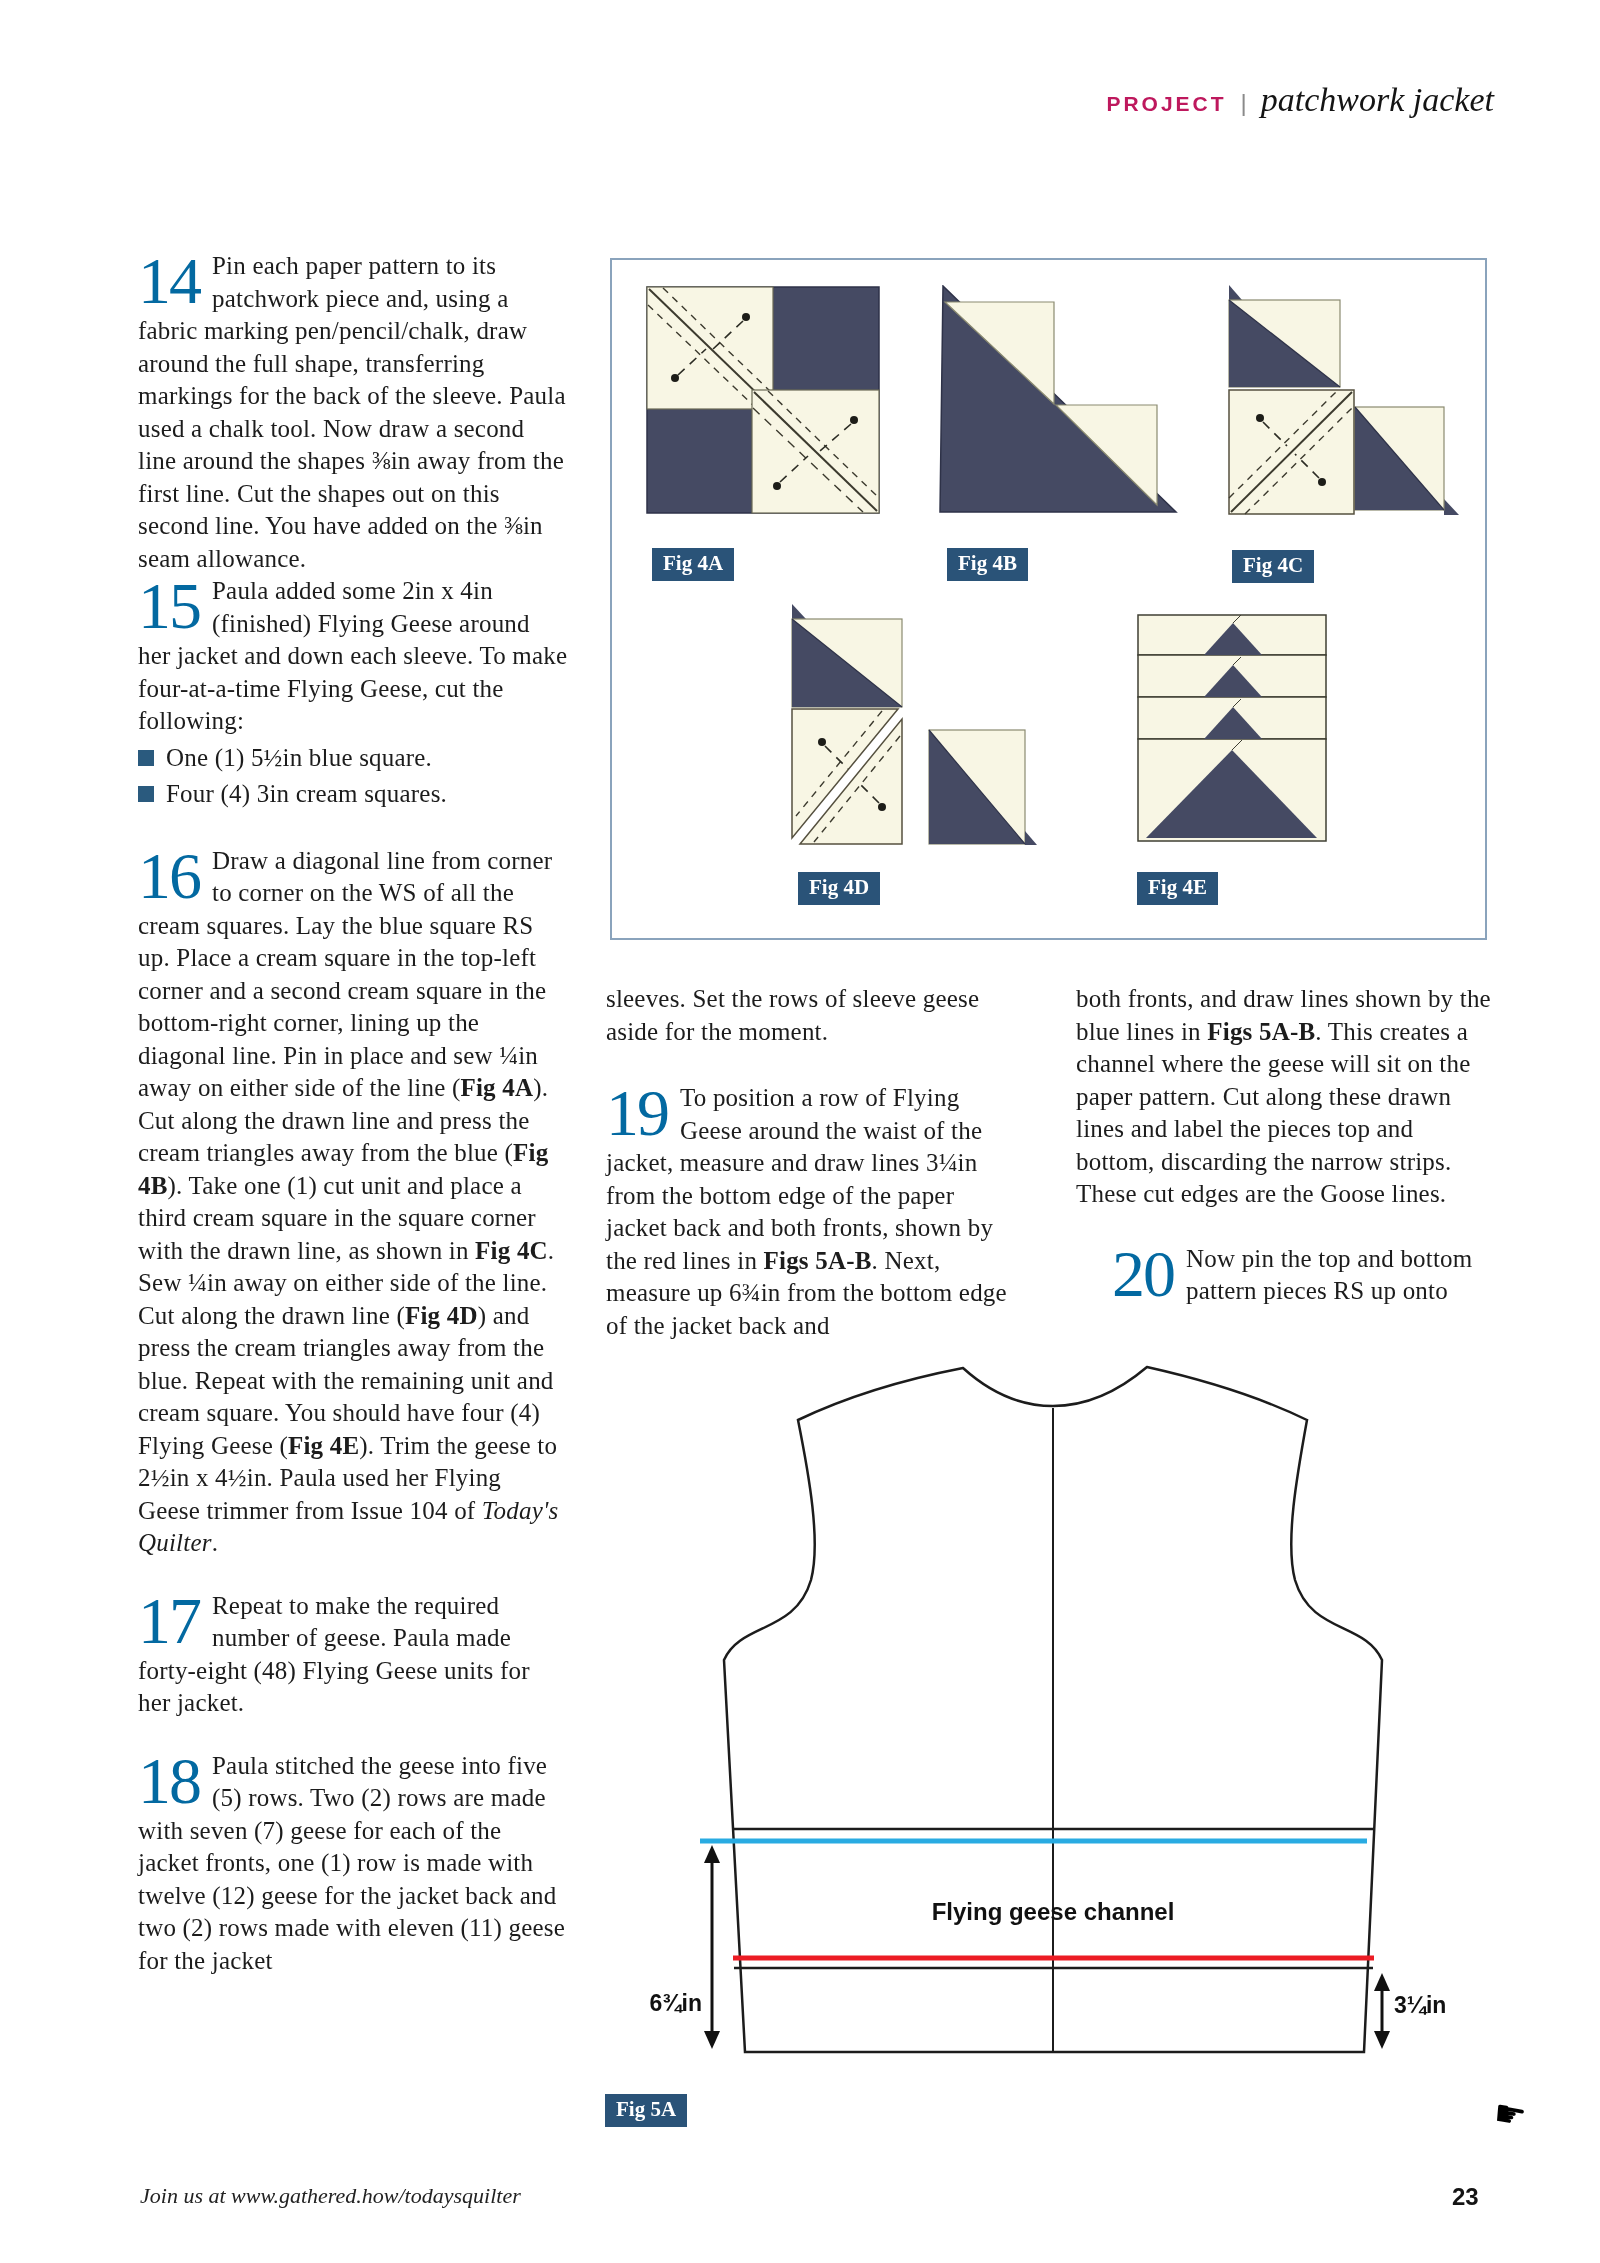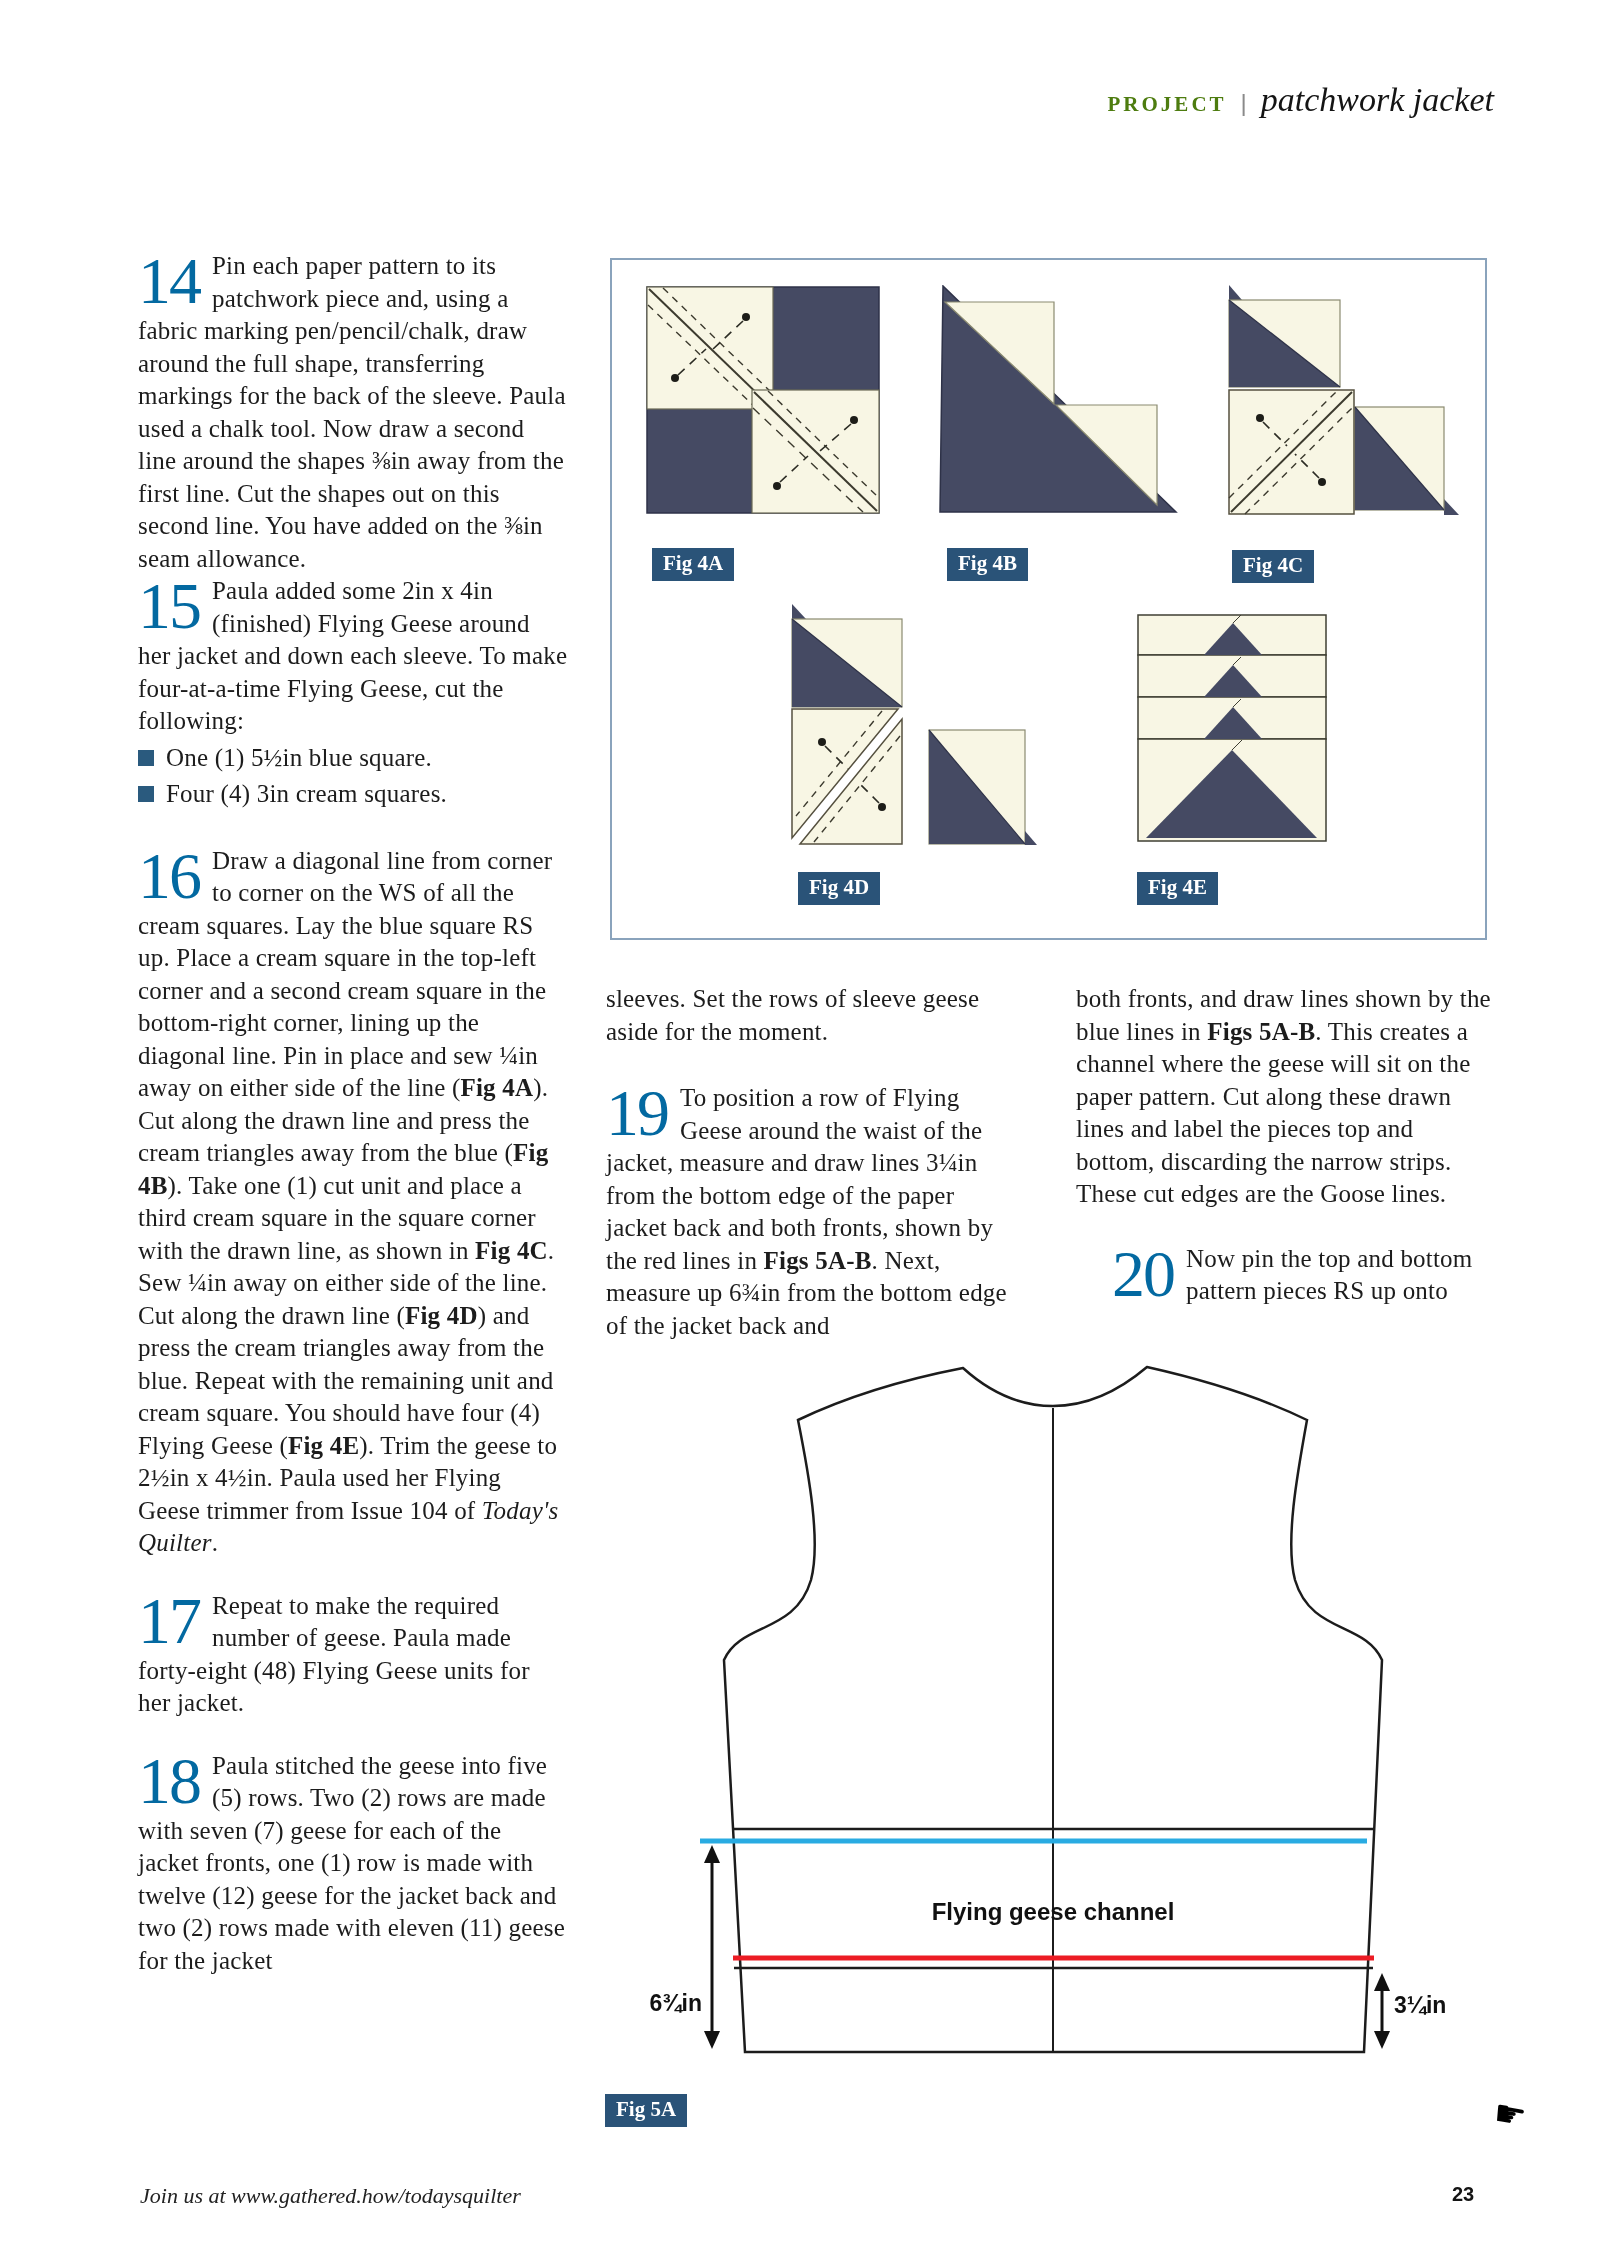--- a/index.html
+++ b/index.html
@@ -1,21 +1,21 @@
 <!DOCTYPE html>
 <html><head>
 <meta charset="utf-8">
 <style>
   html,body{margin:0;padding:0;background:#e8e8e8;}
   .page{position:relative;width:1600px;height:2263px;background:#ffffff;margin:0 auto;
         font-family:"Liberation Serif",serif;color:#1c1c1c;overflow:hidden;}
   
   .header{position:absolute;top:60px;right:106px;display:flex;align-items:baseline;gap:14px;}
-  .kicker{font-family:Liberation Serif, serif;font-weight:bold;font-size:21px;
-          letter-spacing:3px;color:#4d7c0f;margin-top:32px;}
+  .kicker{font-family:Liberation Sans, sans-serif;font-weight:bold;font-size:21px;
+          letter-spacing:3px;color:#be185d;margin-top:32px;}
   .hdr-divider{font-family:"Liberation Sans",sans-serif;font-weight:300;font-size:24px;color:#8a8a8a;}
   .hdr-title{font-style:italic;font-size:34px;color:#141414;}
   
   .col{position:absolute;font-size:25px;line-height:32.5px;letter-spacing:0.2px;}
   .col-left{left:138px;top:250px;width:430px;}
   .col-mid{left:606px;top:983px;width:405px;}
   .col-right{left:1076px;top:983px;width:418px;}
   .step{margin:0;}
   .stepnum{float:left;font-size:66px;line-height:56px;padding-top:3px;margin-right:12px;
            color:#0369a1;letter-spacing:-2px;}
@@ -37,21 +37,21 @@
   .jacket-svg{position:absolute;left:600px;top:1340px;}
   .diag-label{position:absolute;font-family:"Liberation Sans",sans-serif;font-weight:bold;
               color:#111111;}
   .channel-label{left:853px;top:1898px;width:400px;text-align:center;font-size:24px;}
   .meas-left{left:596px;top:1990px;width:106px;text-align:right;font-size:23px;}
   .meas-right{left:1394px;top:1992px;width:110px;text-align:left;font-size:23px;}
   .fig5a{left:605px;top:2094px;}
   
   .footer-link{position:absolute;left:140px;top:2183px;font-style:italic;font-size:22px;color:#222222;}
   .page-num{position:absolute;left:1452px;top:2183px;font-family:"Liberation Sans",sans-serif;
-            font-weight:bold;font-size:20px;color:#141414;}
+            font-weight:bold;font-size:24px;color:#141414;}
   .manicule{position:absolute;left:1494px;top:2094px;font-size:36px;color:#000;
             transform:rotate(10deg);font-family:"DejaVu Sans",sans-serif;}
   b{font-weight:bold;} i{font-style:italic;}
 </style>
 </head>
 <body>
 
 <div class="page">
 
   <div class="header">

